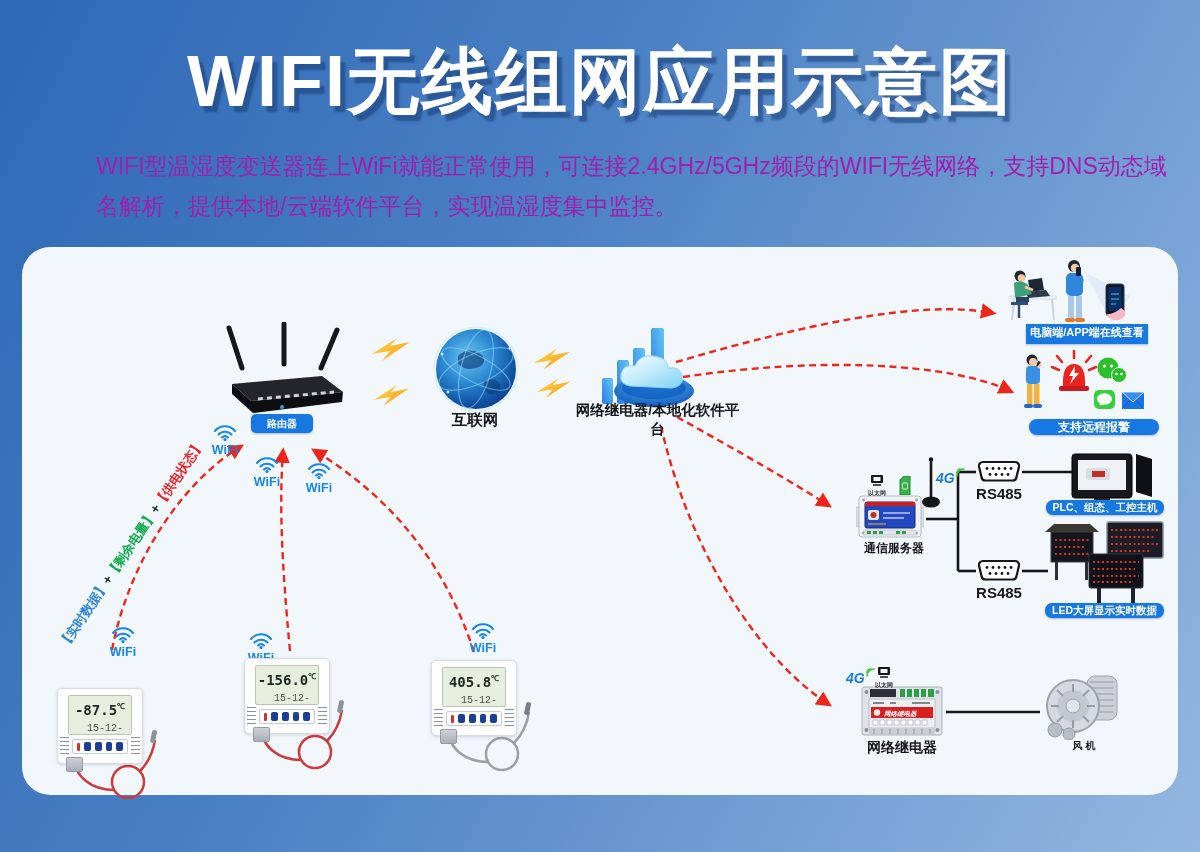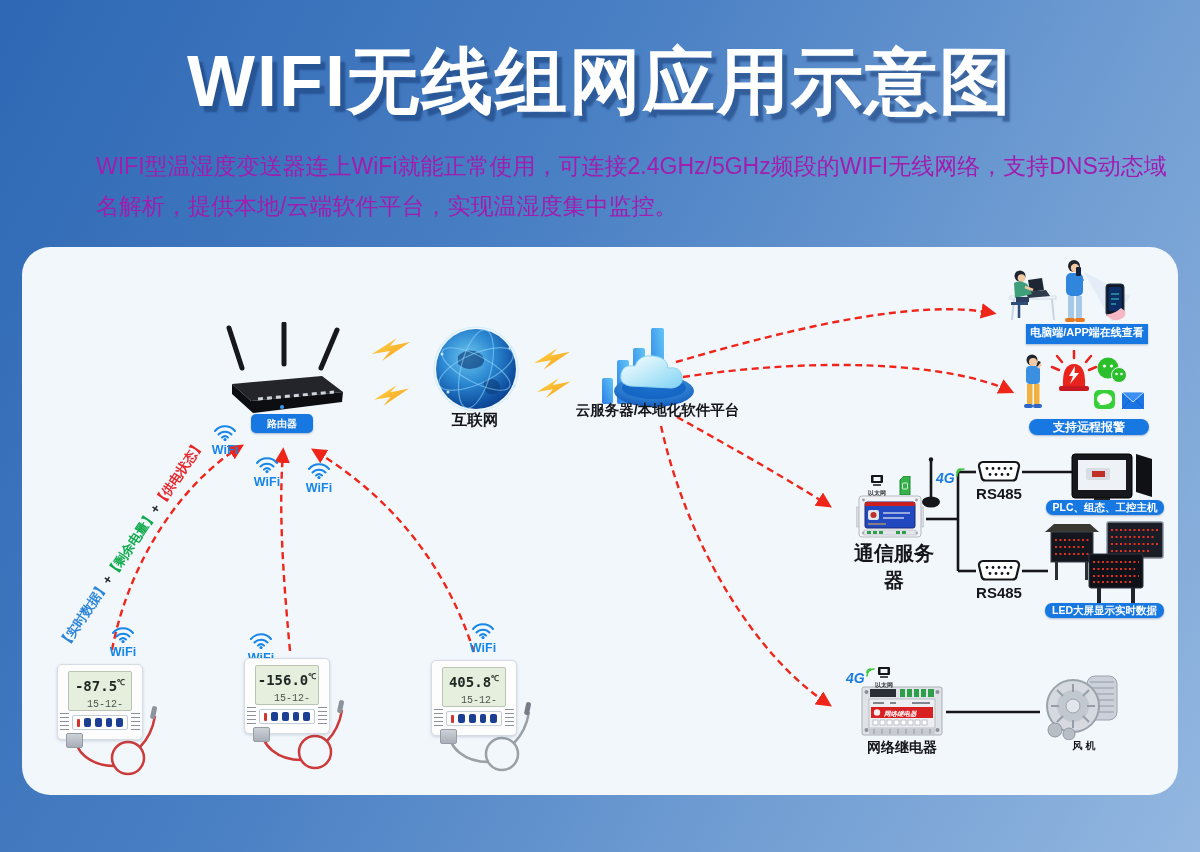--- a/index.html
+++ b/index.html
@@ -211,21 +211,21 @@
       </linearGradient>
   </defs>
   <rect x="2" y="56" width="11" height="26" rx="2" fill="url(#barg)"></rect>
   <rect x="17" y="38" width="12" height="44" rx="2" fill="url(#barg)"></rect>
   <rect x="33" y="26" width="12" height="56" rx="2" fill="url(#barg)"></rect>
   <rect x="51" y="6" width="13" height="76" rx="2" fill="url(#barg)"></rect>
   <ellipse cx="54" cy="69" rx="40" ry="16" fill="url(#baseg)"></ellipse>
   <ellipse cx="54" cy="66" rx="32" ry="11" fill="#0e5ec2" opacity=".75"></ellipse>
   <path d="M30,64 q-11,-2 -9,-12 q2,-10 14,-8 q4,-12 19,-10 q14,2 14,12 q12,-2 14,8 q2,10 -10,12 z" fill="url(#cloudg)" stroke="#8ed4f2" stroke-width="1"></path>
 </svg>
-<div class="lbl" style="left:570px;top:401px;width:175px;font-size:14.5px">云服务器/本地化软件平台</div>
+<div class="lbl" style="left:570px;top:401px;width:175px;font-size:14.5px">网络继电器/本地化软件平台</div>
 
 <svg class="node" style="left:1008px;top:256px" width="132" height="72" viewBox="0 0 132 72">
   <polygon points="76,16 122,40 104,66" fill="#dfe9f5" opacity=".8"></polygon>
   <rect x="2" y="40" width="46" height="3" fill="#f2f5f9" stroke="#c9d4e2" stroke-width=".8"></rect>
   <line x1="6" y1="43" x2="4" y2="64" stroke="#c9d4e2" stroke-width="2"></line>
   <line x1="44" y1="43" x2="46" y2="64" stroke="#c9d4e2" stroke-width="2"></line>
   <polygon points="20,24 34,22 36,34 22,36" fill="#1d2733"></polygon>
   <polygon points="18,36 38,34 42,40 20,42" fill="#2c3a4a"></polygon>
   <circle cx="12" cy="20" r="5.5" fill="#1f2430"></circle>
     <circle cx="13.5" cy="22" r="3.8" fill="#f3c9a4"></circle>
@@ -288,21 +288,21 @@
     <ellipse cx="88.5" cy="49" rx="7.5" ry="5.8" fill="#fff"></ellipse>
     <polygon points="83,55 86,52 88,55" fill="#fff"></polygon>
   </g>
   <g>
     <rect x="106" y="42" width="22" height="17" rx="2" fill="#1a74e4"></rect>
     <polygon points="106,42 117,52 128,42" fill="#3a8ef4" stroke="#f2f7fc" stroke-width=".8"></polygon>
     <line x1="106" y1="59" x2="114" y2="50" stroke="#0f5ec8" stroke-width="1"></line>
     <line x1="128" y1="59" x2="120" y2="50" stroke="#0f5ec8" stroke-width="1"></line>
   </g>
 </svg>
-<div class="pill" style="left:1029px;top:419px;width:120px;height:16px;font-size:12px;line-height:16px;border-radius:8px">支持远程报警</div>
+<div class="pill" style="left:1029px;top:419px;width:130px;height:16px;font-size:12px;line-height:16px;border-radius:8px">支持远程报警</div>
 
 <div class="eth" style="left:866px;top:472px">
   <svg width="16" height="11" viewBox="0 0 16 11">
       <rect x="2" y="0" width="12" height="8" rx="1" fill="#15161a"></rect>
       <rect x="4.5" y="2" width="7" height="4" fill="#f2f7fc"></rect>
       <line x1="4" y1="10" x2="12" y2="10" stroke="#15161a" stroke-width="1.5"></line>
     </svg>
   <div class="eth-t">以太网</div>
 </div>
 <svg class="node" style="left:899px;top:476px" width="12" height="19" viewBox="0 0 12 19">
@@ -341,21 +341,21 @@
     </g>
   <rect x="8" y="35" width="52" height="5" fill="#e2e5ea" stroke="#b5bac2" stroke-width=".6"></rect>
   <g fill="#2f9e4a">
       <rect x="11" y="36" width="4" height="3"></rect>
       <rect x="17" y="36" width="4" height="3"></rect>
       <rect x="23" y="36" width="4" height="3"></rect>
       <rect x="40" y="36" width="4" height="3"></rect>
       <rect x="46" y="36" width="4" height="3"></rect>
     </g>
 </svg>
-<div class="lbl" style="left:853px;top:540px;width:82px;font-size:20px">通信服务器</div>
+<div class="lbl" style="left:853px;top:540px;width:82px;font-size:12px">通信服务器</div>
 
 <svg class="node" style="left:976px;top:460px" width="46" height="24" viewBox="0 0 46 24">
   <path d="M7,2 H39 a4,4 0 0 1 4,4.5 L40.5,17 a4,4 0 0 1 -4,3.5 H9.5 a4,4 0 0 1 -4,-3.5 L3,6.5 A4,4 0 0 1 7,2 Z" fill="#fff" stroke="#15161a" stroke-width="2.2"></path>
   <g fill="#15161a">
       <circle cx="11" cy="8.5" r="1.4"></circle>
       <circle cx="17" cy="8.5" r="1.4"></circle>
       <circle cx="23" cy="8.5" r="1.4"></circle>
       <circle cx="29" cy="8.5" r="1.4"></circle>
       <circle cx="35" cy="8.5" r="1.4"></circle>
       <circle cx="14" cy="14.5" r="1.4"></circle>
@@ -540,21 +540,21 @@
       <g stroke="#1686e8" stroke-width="2" fill="none" stroke-linecap="round">
         <path d="M3,7 A13,13 0 0 1 23,7"></path>
         <path d="M6.5,10.5 A9,9 0 0 1 19.5,10.5"></path>
         <path d="M10,13.5 A4.5,4.5 0 0 1 16,13.5"></path>
       </g>
       <circle cx="13" cy="15.5" r="1.6" fill="#1686e8"></circle>
     </svg>
   <div class="wifi-t">WiFi</div>
 </div>
 
-<div class="sensor" style="left:57px;top:664px">
+<div class="sensor" style="left:57px;top:688px">
   <svg class="cable" width="120" height="56" viewBox="0 0 120 56">
     <path d="M24,8 C22,28 40,42 64,42" stroke="#cc3a3a" stroke-width="2.5" fill="none"></path>
     <circle cx="77" cy="34" r="16" stroke="#cc3a3a" stroke-width="2.5" fill="none"></circle>
     <path d="M89,23 C98,14 102,4 104,-8" stroke="#cc3a3a" stroke-width="2.5" fill="none"></path>
     <rect x="100" y="-18" width="5" height="13" rx="2" transform="rotate(12 102 -11)" fill="#8d939c"></rect>
   </svg>
   <div class="s-body">
     <div class="lcd">
       <div class="lcd-val"><span>-87.5</span><span class="lcd-unit">℃</span></div>
       <div class="lcd-date">15-12-10</div>

